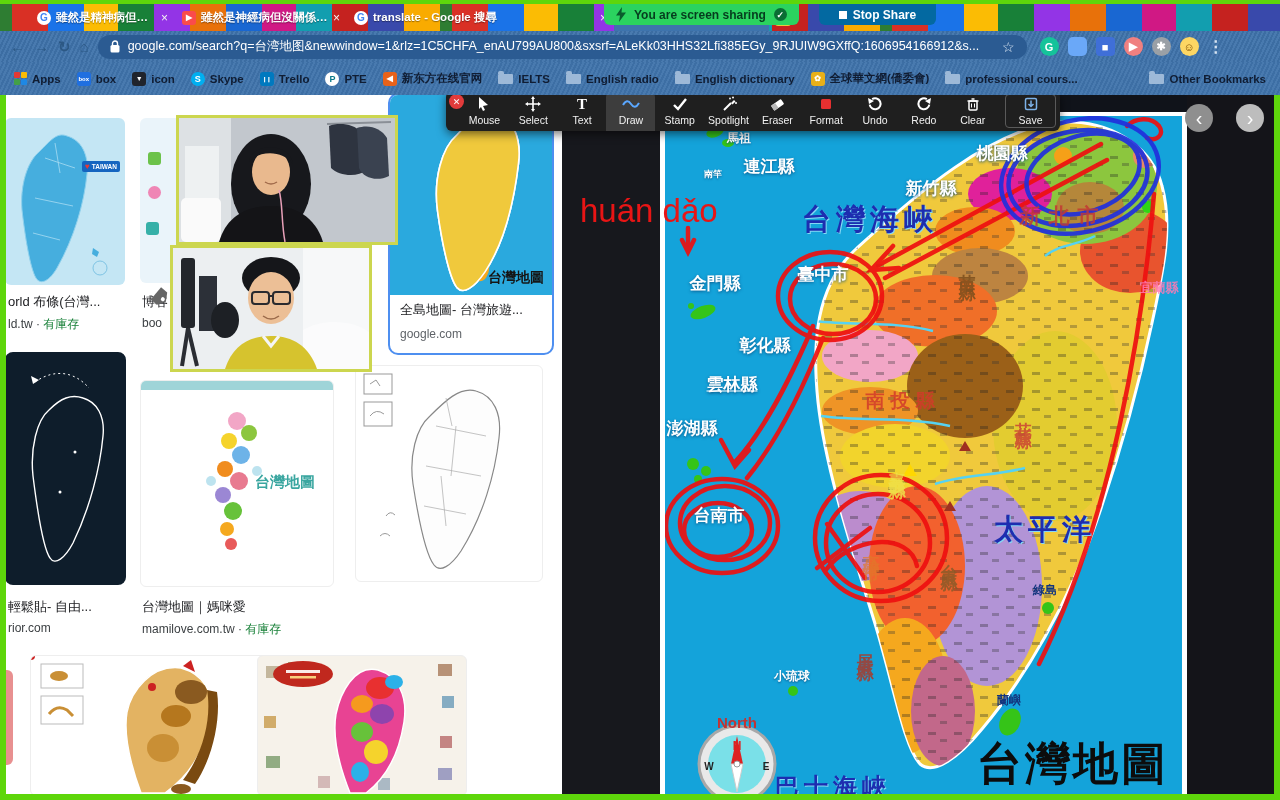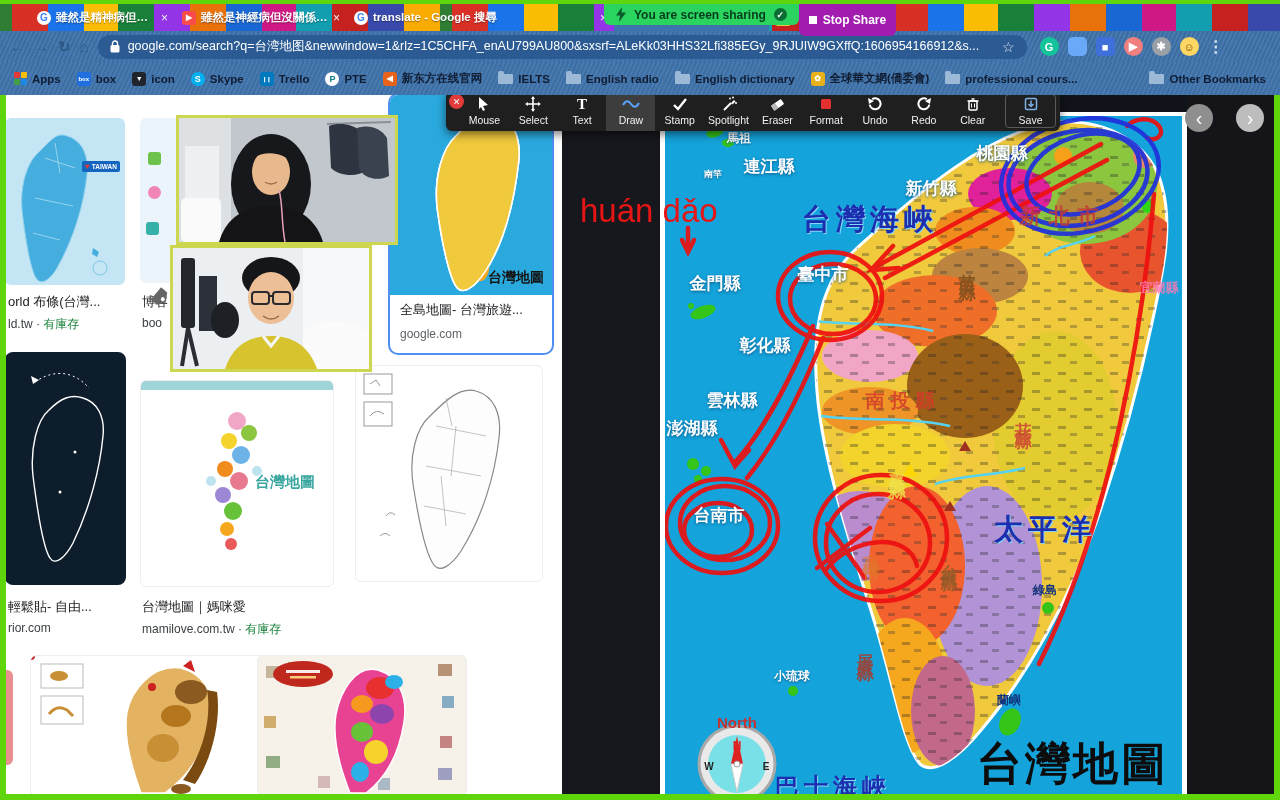--- a/index.html
+++ b/index.html
@@ -44,24 +44,24 @@
   .bm{display:flex;align-items:center;gap:5px;white-space:nowrap}
   .bm.push{margin-left:auto}
   .bmi{width:14px;height:14px;border-radius:3px;display:flex;align-items:center;justify-content:center;
        font-size:9px;font-weight:bold;color:#fff;flex:none}
   .fold{width:15px;height:10px;background:#9db9d8;border-radius:1px;position:relative;flex:none}
   .fold::before{content:"";position:absolute;top:-3px;left:0;width:6px;height:3px;background:#9db9d8;border-radius:2px 2px 0 0}
   .apps-grid{width:13px;height:13px;flex:none;display:grid;grid-template-columns:1fr 1fr;gap:1px}
   .apps-grid span{border-radius:1px}
 
   
-  .banner{position:absolute;left:604px;top:4px;display:flex;gap:0;z-index:70}
+  .banner{position:absolute;left:604px;top:4px;display:flex;gap:20px;z-index:70}
   .b-green{display:flex;align-items:center;gap:8px;height:21px;padding:0 12px;background:#2bd35f;
     border-radius:0 0 6px 6px;color:#093; color:#063c1e;font-size:12px;font-weight:bold}
-  .b-red{display:flex;align-items:center;gap:6px;height:32px;padding:0 10px;background:#a21caf;
+  .b-red{display:flex;align-items:center;gap:6px;height:21px;padding:0 20px;background:#0369a1;
     border-radius:0 0 6px 6px;color:#fff;font-size:12px;font-weight:bold}
   .b-check{width:13px;height:13px;border-radius:50%;background:#0a6e34;color:#fff;font-size:9px;
     display:flex;align-items:center;justify-content:center}
   .b-stop{width:8px;height:8px;background:#fff}
 
   
   .results{position:absolute;left:6px;top:95px;width:556px;height:699px;background:#fff;z-index:1;overflow:hidden}
   .dark-left{position:absolute;left:562px;top:95px;width:98px;height:699px;background:#17181d;z-index:2}
   .dark-right{position:absolute;left:1187px;top:95px;width:87px;height:699px;background:#141419;z-index:2}
   .chev{position:absolute;width:28px;height:28px;border-radius:50%;color:#fff;font-size:20px;
@@ -513,21 +513,21 @@
       <div id="map-labels">
           <span class="ml w-sm" style="left: 74px; top: 22px;">馬祖</span>
           <span class="ml w" style="left: 104px; top: 50px;">連江縣</span>
           <span class="ml w-xs" style="left: 48px; top: 58px;">南竿</span>
           <span class="ml w" style="left: 337px; top: 37px;">桃園縣</span>
           <span class="ml w" style="left: 266px; top: 72px;">新竹縣</span>
           <span class="ml sea-big" style="left: 205px; top: 104px;">台灣海峽</span>
           <span class="ml w" style="left: 50px; top: 167px;">金門縣</span>
           <span class="ml w" style="left: 158px; top: 158px;">臺中市</span>
           <span class="ml w" style="left: 100px; top: 229px;">彰化縣</span>
-          <span class="ml w" style="left: 67px; top: 284px;">雲林縣</span>
+          <span class="ml w" style="left: 67px; top: 268px; text-decoration: underline;">雲林縣</span>
           <span class="ml w" style="left: 27px; top: 312px;">澎湖縣</span>
           <span class="ml w" style="left: 54px; top: 399px;">台南市</span>
           <span class="ml sea-big" style="left: 380px; top: 414px;">太平洋</span>
           <span class="ml d-sm" style="left: 380px; top: 474px;">綠島</span>
           <span class="ml w-sm" style="left: 127px; top: 560px;">小琉球</span>
           <span class="ml d-sm" style="left: 344px; top: 584px;">蘭嶼</span>
           <span class="ml north" style="left: 72px; top: 606px;">North</span>
           <span class="ml cmp-n" style="left: 72px; top: 630px;">N</span>
           <span class="ml cmp-we" style="left: 44px; top: 650px;">W</span>
           <span class="ml cmp-we" style="left: 101px; top: 650px;">E</span>

